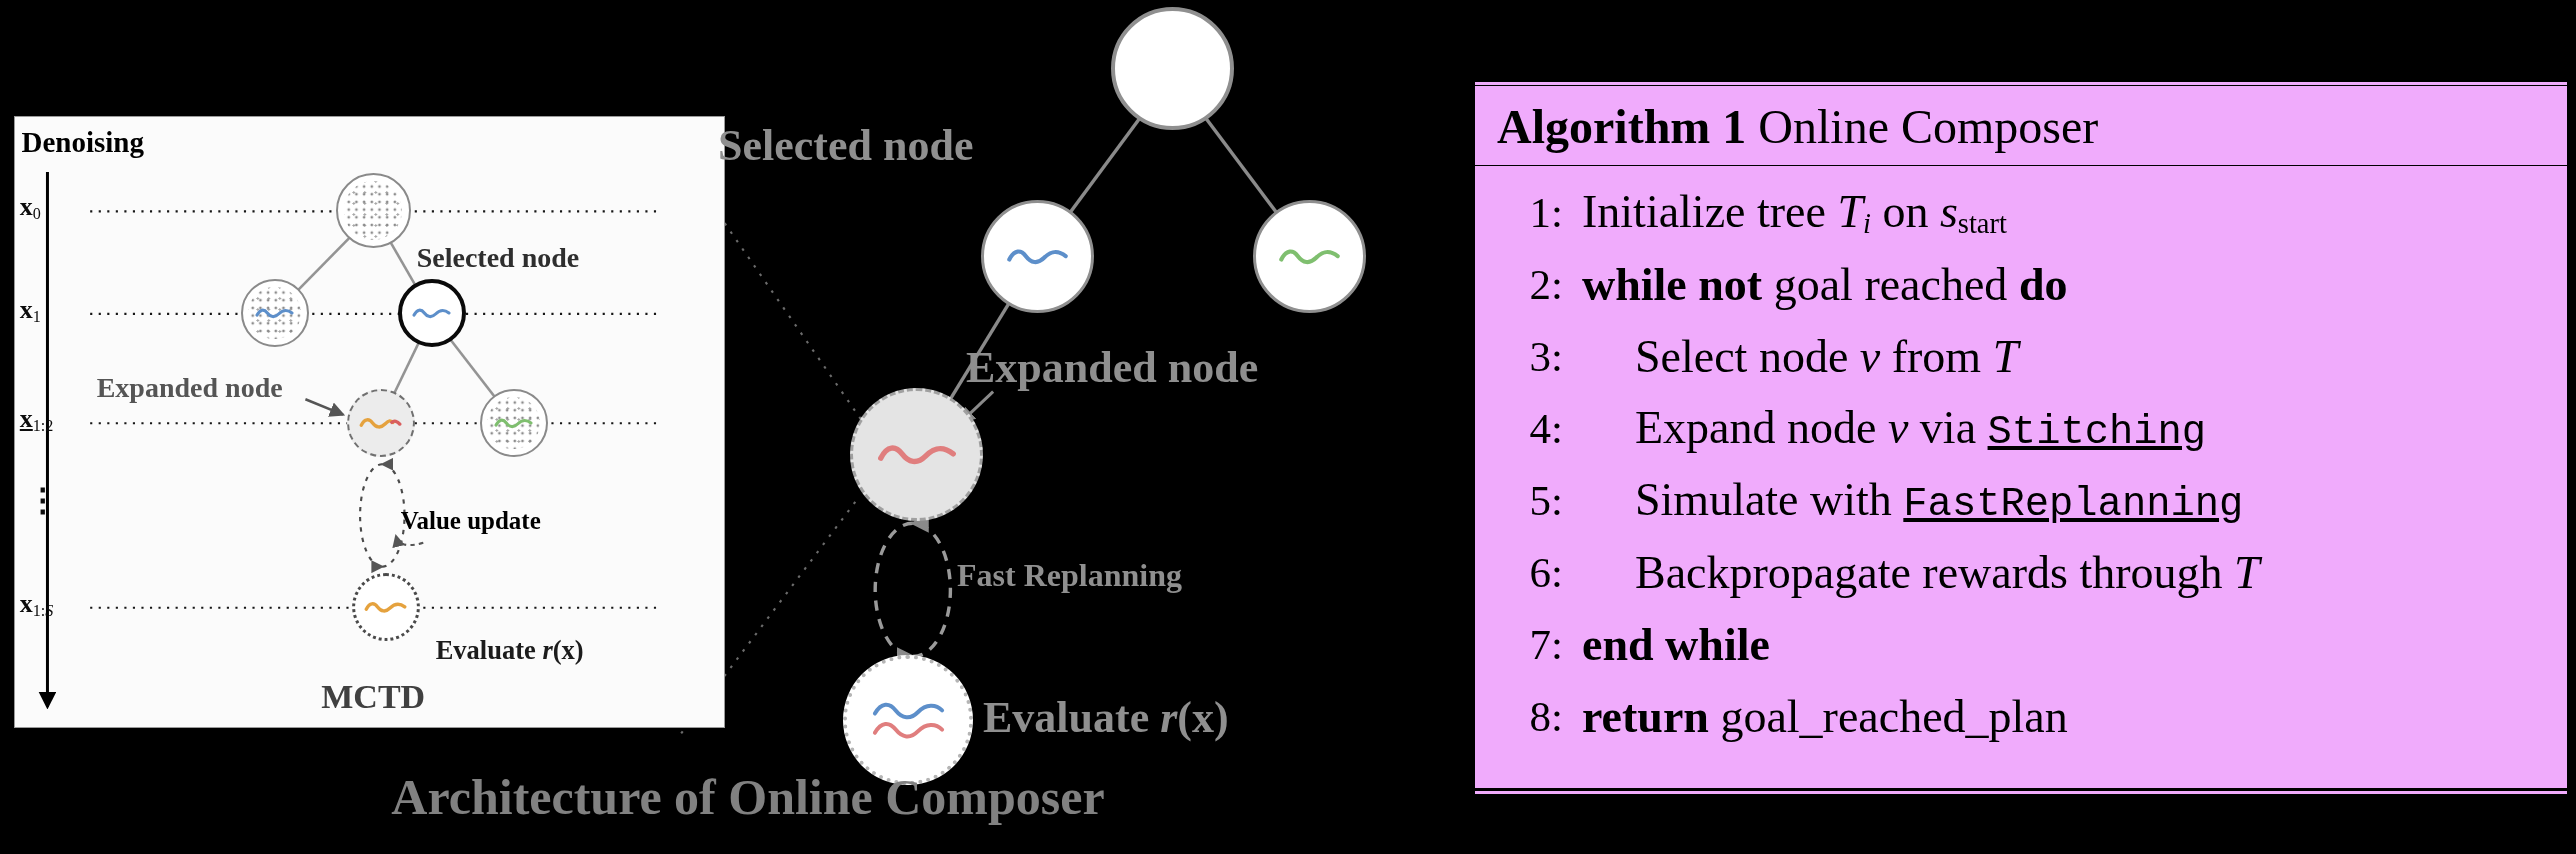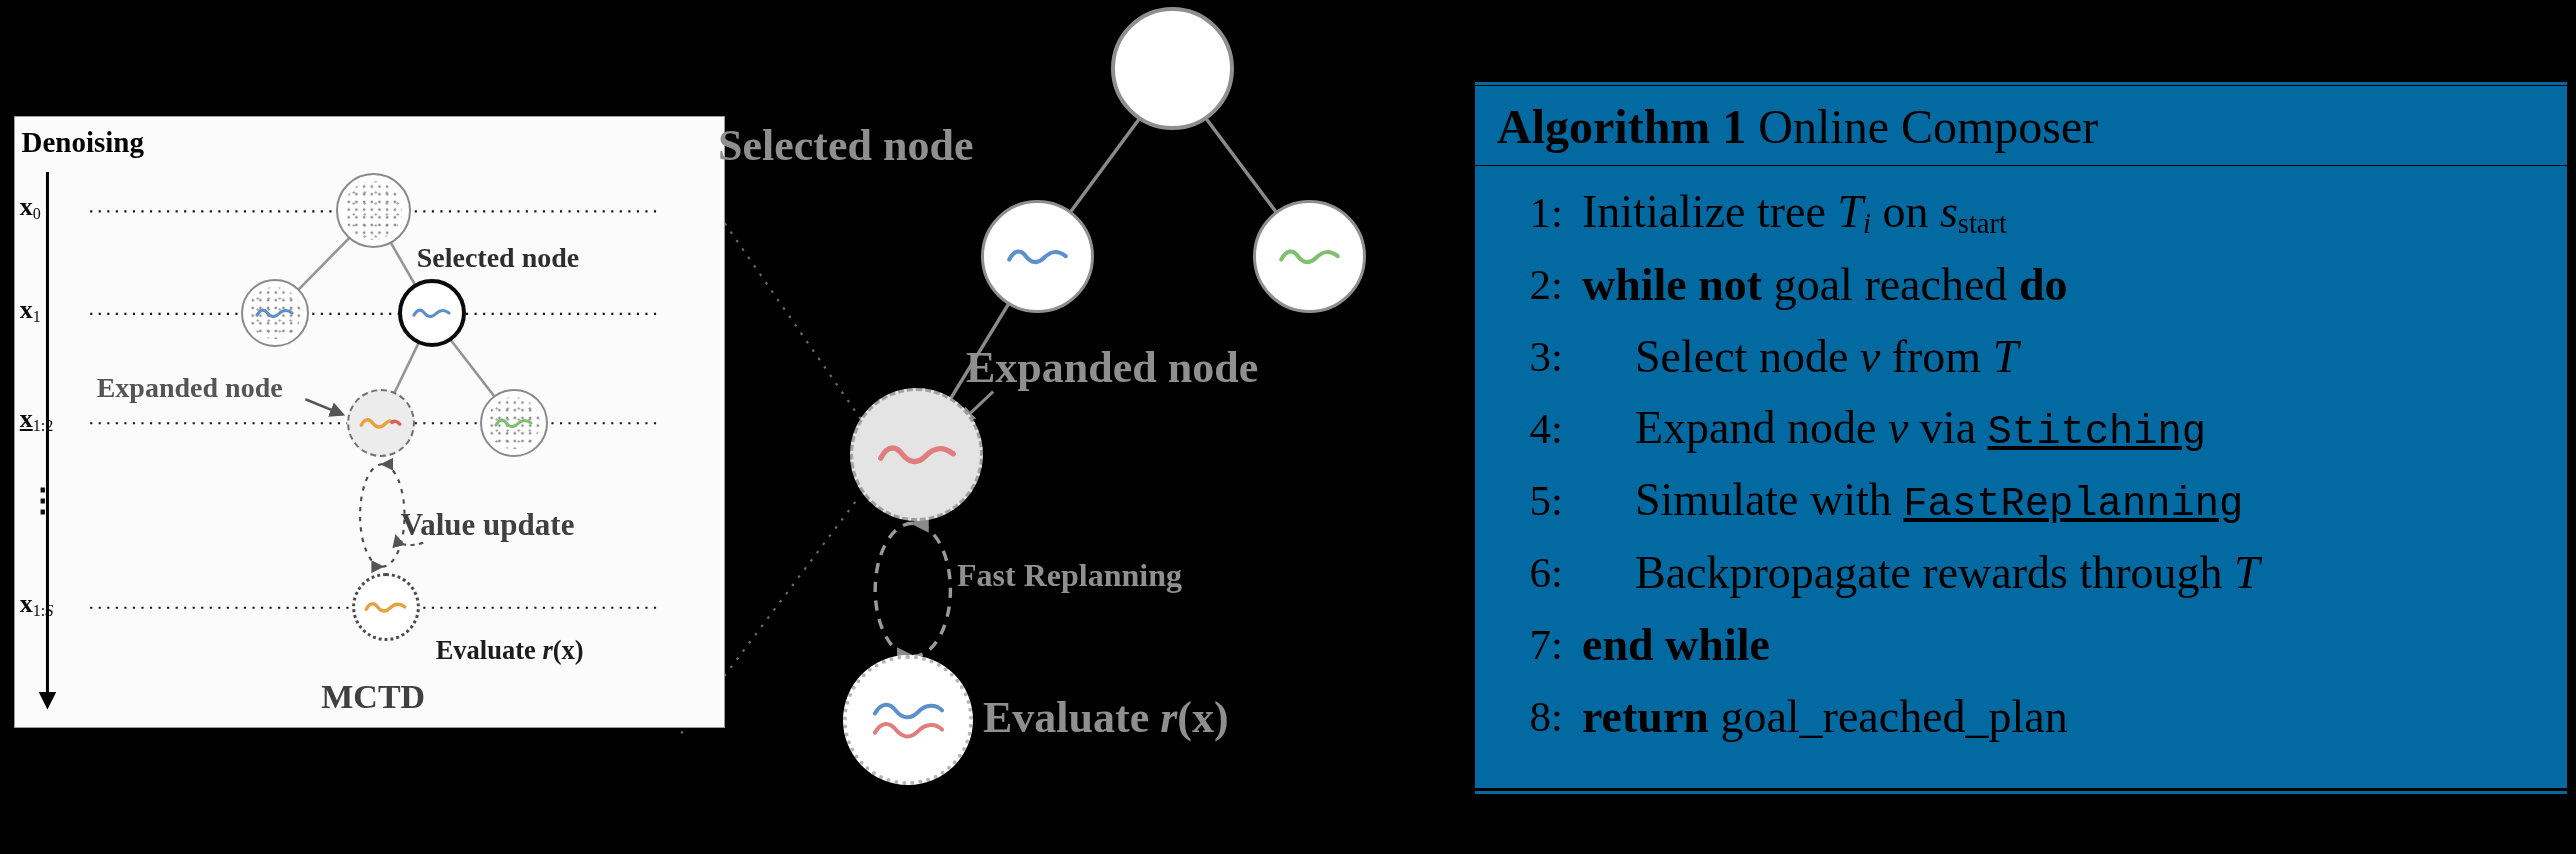--- a/index.html
+++ b/index.html
@@ -37,21 +37,21 @@
   .seg-r { }
   .seg-b { font-weight:bold; }
   .seg-i { font-style:italic; }
   .seg-c { font-style:italic; }
   .seg-m { font-family:"Liberation Mono","DejaVu Sans Mono",monospace; font-size:0.88em;text-decoration:underline; }
   .seg-u { font-size:0.62em; vertical-align:-0.22em; }
   .seg-ui{ font-size:0.62em; vertical-align:-0.22em; font-style:italic; }
 
   
   #algo-box { position:absolute; left:1475px; top:79px; width:1092px; height:716px;
-              background:#0369a1; display:flex; flex-direction:column; z-index:2; }
+              background:#f0abfc; display:flex; flex-direction:column; z-index:2; }
   .rule-double { height:6.8px; border-top:3.4px solid #000; border-bottom:1.7px solid #000; flex:none; }
   .rule-single { height:0; border-top:1.7px solid #000; flex:none; }
   .algo-title { font-size:48px; line-height:62px; margin:10.3px 22px 6.8px 22px; color:#000; flex:none; }
   .algo-lines { flex:1; margin:10.3px 26px 8.5px 26px; overflow:hidden; }
   .algo-line  { height:72px; display:flex; align-items:center; font-size:46px; color:#000; }
   .algo-num   { width:62px; flex:none; text-align:right; margin-right:19px; font-size:43px; }
   .algo-body.ind { margin-left:53px; }
 </style>
 </head>
 <body>
@@ -111,21 +111,21 @@
     <div class="plabel" style="left:6.8px;top:8.5px;font-size:29px;color:#000;">Denoising</div>
 
     <div class="rowlab" style="top:75px;"><span class="seg-b">x</span><span class="seg-u">0</span></div>
     <div class="rowlab" style="top:178px;"><span class="seg-b">x</span><span class="seg-u">1</span></div>
     <div class="rowlab" style="top:287px;text-decoration:underline;"><span class="seg-b">x</span><span class="seg-u">1:2</span></div>
     <div class="rowlab" style="top:364px;font-size:32px;font-weight:bold;left:12px;"><span class="seg-r">⋮</span></div>
     <div class="rowlab" style="top:472px;"><span class="seg-b">x</span><span class="seg-u">1:</span><span class="seg-ui">S</span></div>
 
     <div class="plabel" style="left:402px;top:125px;font-size:28px;color:#2e2e2e;">Selected node</div>
     <div class="plabel" style="left:82px;top:255px;font-size:28px;color:#555;">Expanded node</div>
-    <div class="plabel" style="left:386px;top:390px;font-size:31px;color:#404040;">Value update</div>
+    <div class="plabel" style="left:386px;top:390px;font-size:25px;color:#000000;">Value update</div>
     <div class="plabel" style="left:421px;top:518px;font-size:26.5px;color:#1c1c1c;"><span class="seg-r">Evaluate </span><span class="seg-i">r</span><span class="seg-r">(</span><span class="seg-b">x</span><span class="seg-r">)</span></div>
     <div class="plabel" style="left:273px;top:561px;width:171px;text-align:center;font-size:34px;color:#404040;">MCTD</div>
 
     <div class="node speckle" style="left:321px;top:56px;width:75px;height:75px;border:2.6px solid #8a8a8a;"></div>
 
     <div class="node speckle" style="left:226px;top:162px;width:68px;height:68px;border:2.6px solid #8a8a8a;">
       <svg class="squiggle" width="39" height="17" viewBox="0 0 76 30">
         <path d="M4 18 C10 6 18 6 24 14 S38 24 46 16 S62 6 72 14" fill="none" stroke-width="6" stroke-linecap="round" stroke="#5d8fca"></path>
       </svg>
     </div>
@@ -180,20 +180,21 @@
     <svg class="squiggle" width="85" height="48" viewBox="0 0 100 60">
       <path d="M8 22 C16 8 26 8 34 18 S52 30 62 20 S84 10 92 18" fill="none" stroke-width="5" stroke-linecap="round" stroke="#5d8fca"></path>
       <path d="M8 46 C16 32 26 32 34 42 S52 54 62 44 S84 34 92 42" fill="none" stroke-width="5" stroke-linecap="round" stroke="#e07e7e"></path>
     </svg>
   </div>
 
   <div class="glabel" style="left:718px;top:120px;font-size:44px;">Selected node</div>
   <div class="glabel" style="left:966px;top:342px;font-size:44px;">Expanded node</div>
   <div class="glabel" style="left:957px;top:557px;font-size:32px;">Fast Replanning</div>
   <div class="glabel" style="left:983px;top:692px;font-size:44px;"><span class="seg-r">Evaluate </span><span class="seg-i">r</span><span class="seg-r">(</span><span class="seg-b">x</span><span class="seg-r">)</span></div>
+  <div class="glabel" style="left:214px;top:768px;width:1068px;text-align:center;font-size:50px;color:#818181;">Architecture of Online Composer</div>
 
   <div id="algo-box">
     <div class="rule-double"></div>
     <div class="algo-title"><span class="seg-b">Algorithm 1</span><span class="seg-r"> Online Composer</span></div>
     <div class="rule-single"></div>
     <div class="algo-lines">
         <div class="algo-line">
           <span class="algo-num">1:</span>
           <span class="algo-body"><span class="seg-r">Initialize tree </span><span class="seg-c">T</span><span class="seg-ui">i</span><span class="seg-r"> on </span><span class="seg-i">s</span><span class="seg-u">start</span></span>
         </div>

